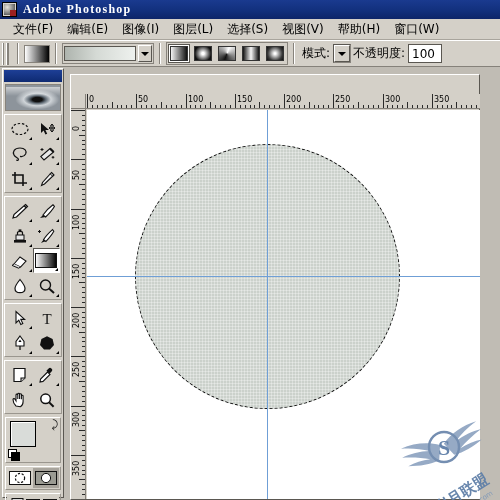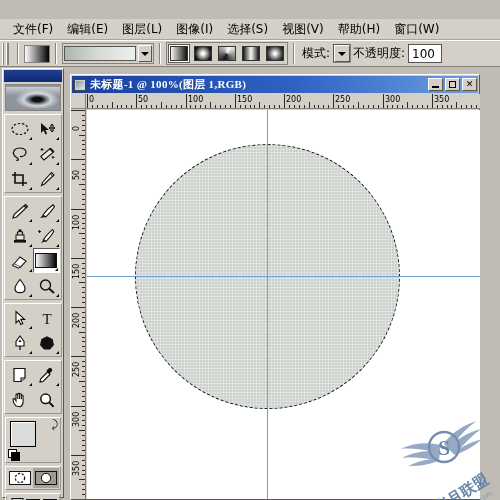--- a/index.html
+++ b/index.html
@@ -464,26 +464,30 @@
     width: 20px; height: 433px;
     background: #c0bcb4;
     z-index: -1;
   }
 </style>
 </head>
 <body>
 
 <div id="app">
 
+  <div id="titlebar">
+    <div id="app-icon"></div>
+    <div id="app-title">Adobe Photoshop</div>
+  </div>
 
   <div id="menubar">
     <div class="menu-item">文件(F)</div>
     <div class="menu-item">编辑(E)</div>
+    <div class="menu-item">图像(I)</div>
     <div class="menu-item">图层(L)</div>
-    <div class="menu-item">图像(I)</div>
     <div class="menu-item">选择(S)</div>
     <div class="menu-item">视图(V)</div>
     <div class="menu-item">帮助(H)</div>
     <div class="menu-item">窗口(W)</div>
   </div>
 
   <div id="optionsbar">
     <div class="grip"></div>
     <div class="sep"></div>
     <div class="tool-thumb"></div>
@@ -757,33 +761,20 @@
       <div class="mini-cell">
         <svg width="16" height="14" viewBox="0 0 16 14">
             <rect x="1.5" y="1.5" width="13" height="11" fill="#fff" stroke="#111"></rect>
           </svg>
       </div>
     </div>
 
   </div>
 
   <div id="docwin">
-    <div id="doc-titlebar">
-      <div id="doc-icon"></div>
-      <div id="doc-title">未标题-1 @ 100%(图层 1,RGB)</div>
-      <div id="doc-btns">
-        <div class="winbtn">
-            <span class="m"></span>
-          </div>
-        <div class="winbtn">
-            <span class="x"></span>
-          </div>
-        <div class="winbtn">✕</div>
-      </div>
-    </div>
 
     <div id="ruler-corner"></div>
     <div id="ruler-h">
         <div class="tick" style="left: 1px; width: 1px; height: 14px; top: 0px;"></div>
         <div class="tick" style="left: 6px; width: 1px; height: 3px; top: 11px;"></div>
         <div class="tick" style="left: 11px; width: 1px; height: 3px; top: 11px;"></div>
         <div class="tick" style="left: 16px; width: 1px; height: 3px; top: 11px;"></div>
         <div class="tick" style="left: 21px; width: 1px; height: 3px; top: 11px;"></div>
         <div class="tick" style="left: 26px; width: 1px; height: 6px; top: 8px;"></div>
         <div class="tick" style="left: 31px; width: 1px; height: 3px; top: 11px;"></div>

